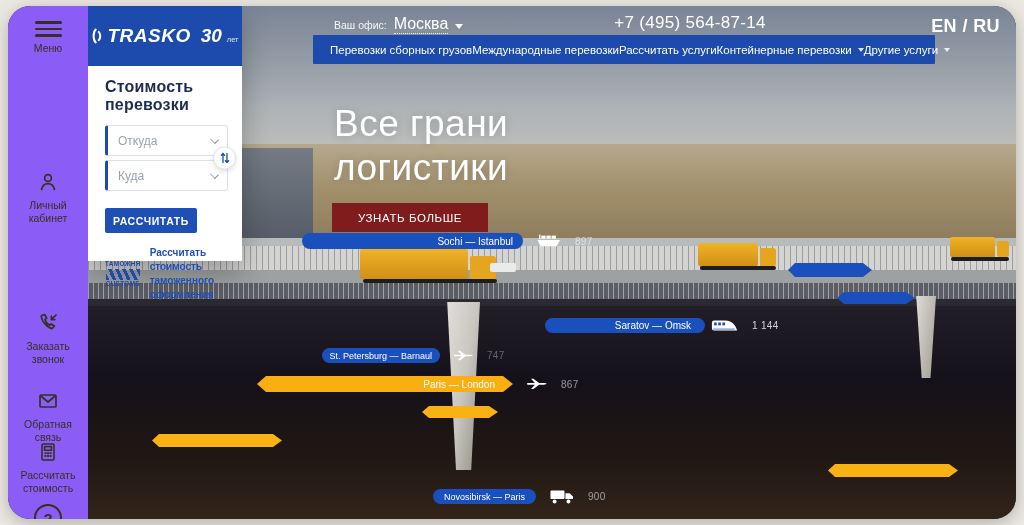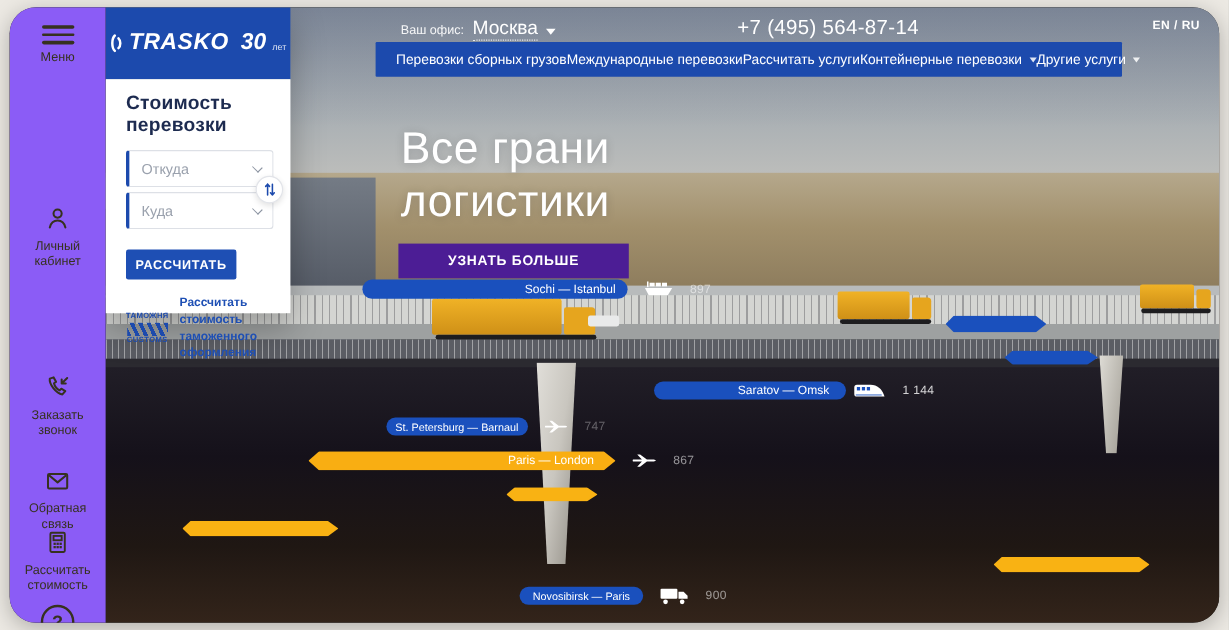--- a/index.html
+++ b/index.html
@@ -38,21 +38,21 @@
   .car-white { position:absolute; left:402px; top:257px; width:26px; height:9px; background:#e9eaea; border-radius:2px; }
   .top-shade { position:absolute; left:0; top:0; right:0; height:100px; background:linear-gradient(180deg, rgba(25,35,70,.22), rgba(25,35,70,0)); }
 
   
   .topbar { position:absolute; left:0; top:0; right:0; height:34px; z-index:20; color:#fff; }
   .office { position:absolute; left:246px; top:9px; display:flex; align-items:baseline; gap:7px; cursor:pointer; }
   .office-label { font-size:10.5px; opacity:.92; }
   .office-value { font-size:16px; border-bottom:1px dotted rgba(255,255,255,.8); line-height:18px; }
   .caret { display:inline-block; width:0; height:0; border-left:4px solid transparent; border-right:4px solid transparent; border-top:5px solid #fff; align-self:center; margin-top:3px; }
   .phone { position:absolute; left:602px; top:7px; transform:translateX(-50%); font-size:17px; letter-spacing:.3px; white-space:nowrap; cursor:pointer; }
-  .lang { position:absolute; right:16px; top:10px; font-size:10px; font-weight:700; letter-spacing:.4px; cursor:pointer;margin-left:28px; }
+  .lang { position:absolute; right:16px; top:10px; font-size:18px; font-weight:700; letter-spacing:.4px; cursor:pointer;margin-left:28px; }
 
   
   .navbar { position:absolute; left:225px; top:29px; width:622px; height:29px; background:#1C4AAD; z-index:20; display:flex; align-items:center; justify-content:space-between; padding:0 17px; border-radius:1px; }
   .nav-item { display:flex; align-items:center; gap:6px; color:#fff; font-size:11.5px; white-space:nowrap; cursor:pointer; }
   .nav-item .caret { border-left-width:3.5px; border-right-width:3.5px; border-top-width:4px; margin-top:1px; opacity:.85; }
 
   
   .card { position:absolute; left:0; top:0; width:154px; height:255px; z-index:40; box-shadow:0 12px 28px rgba(0,0,0,.28); border-radius:0 0 4px 4px; overflow:visible; }
   .card-head { height:60px; background:#1C4AAD; display:flex; align-items:center; justify-content:center; gap:8px; }
   .logo { display:flex; align-items:center; gap:4px; color:#fff; }
@@ -69,21 +69,21 @@
   .btn-calc { margin-top:17px; width:92px; height:25px; background:#1E4FB4; color:#fff; font-size:10.5px; font-weight:700; letter-spacing:.6px; border:none; border-radius:2px; cursor:pointer; font-family:"Liberation Sans",sans-serif; }
   .customs { display:flex; align-items:center; gap:9px; margin-top:13px; cursor:pointer; }
   .customs-logo { display:flex; flex-direction:column; align-items:center; line-height:1; }
   .customs-top { font-size:6.3px; font-weight:700; color:#1C4AAD; letter-spacing:.4px; }
   .customs-stripes { width:34px; height:11px; margin:1.5px 0; background:repeating-linear-gradient(65deg, #1C4AAD 0 3.2px, transparent 3.2px 6.4px); }
   .customs-bottom { font-size:6.3px; font-weight:700; color:#1C4AAD; letter-spacing:.4px; }
   .customs-link { font-size:10px; font-weight:700; color:#1E4FB4; line-height:14px; }
 
   
   .hero-title { position:absolute; left:246px; top:96px; z-index:15; color:#fff; font-size:37px; line-height:44px; font-weight:400; letter-spacing:.5px; text-shadow:0 1px 8px rgba(0,0,20,.18); }
-  .btn-cta { position:absolute; left:244px; top:197px; width:192px; height:29px; background:#4c1d95; color:#fff; border:none; font-size:11.5px; font-weight:700; letter-spacing:.6px; z-index:15; cursor:pointer; font-family:"Liberation Sans",sans-serif; }
+  .btn-cta { position:absolute; left:244px; top:197px; width:156px; height:29px; background:#7f1d1d; color:#fff; border:none; font-size:11.5px; font-weight:400; letter-spacing:.6px; z-index:15; cursor:pointer; font-family:"Liberation Sans",sans-serif; }
 
   
   .route { position:absolute; z-index:12; display:flex; align-items:center; gap:14px; }
   .route-bar { display:flex; align-items:center; justify-content:flex-end; color:#fff; font-size:10px; border-radius:9px; padding:0 10px; white-space:nowrap; }
   .route-bar.blue { background:#1A50BD; }
   .route-bar.yellow { background:#F9AE12; }
   .route-bar.pointed { clip-path:polygon(9px 0, calc(100% - 10px) 0, 100% 50%, calc(100% - 10px) 100%, 9px 100%, 0 50%); border-radius:0; padding-right:18px; }
   .route-count { font-size:10px; color:rgba(255,255,255,.55); letter-spacing:.3px; }
   .route-count.bright { color:rgba(255,255,255,.8); }
   .route-count.faint { color:rgba(255,255,255,.32); }

